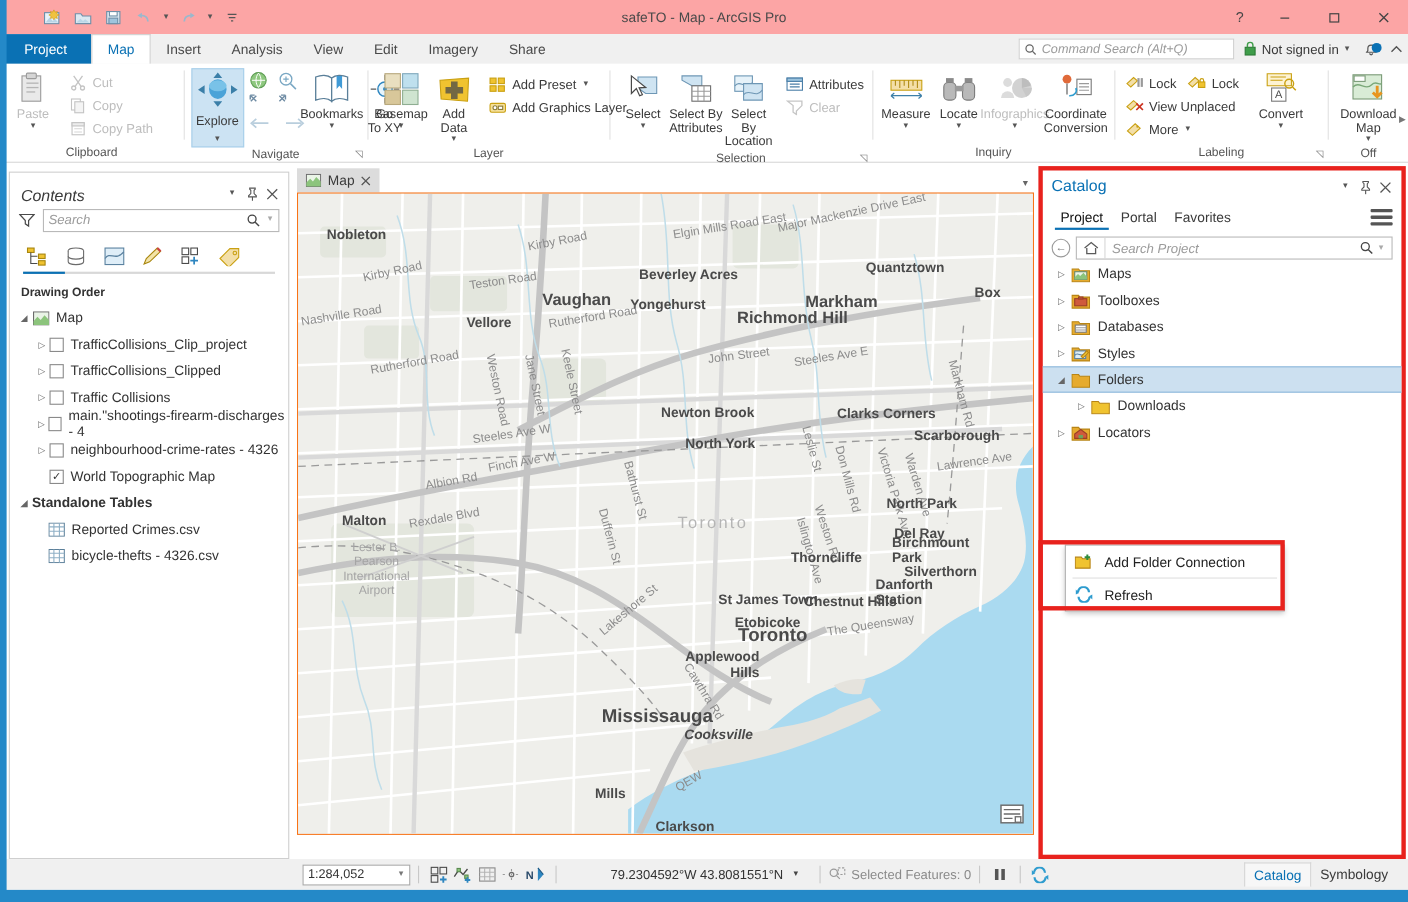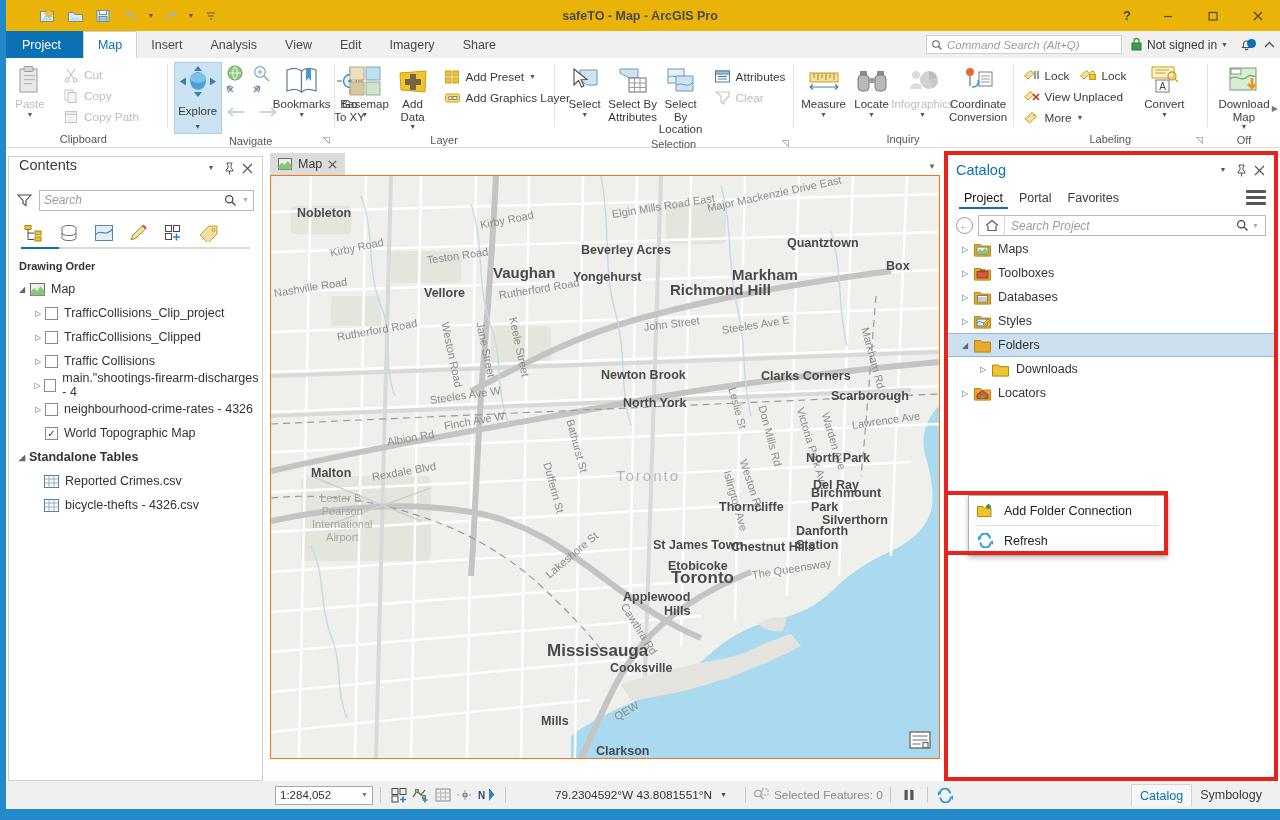--- a/index.html
+++ b/index.html
@@ -7,22 +7,22 @@
   body {
     font-family: "Liberation Sans", sans-serif;
     font-size: 12px;
     color: #3a3a3a;
     background: #ffffff;
     position: relative;
   }
   
   #titlebar {
     position:absolute; left:0; top:0; width:1280px; height:31px;
-    background:#eab308;
-    display:flex; align-items:center;font-weight:bold;
+    background:#fca5a5;
+    display:flex; align-items:center;
   }
   #qat { display:flex; align-items:center; gap:2px; padding-left:34px; }
   .qat-btn {
     width:26px; height:24px; display:flex; align-items:center; justify-content:center;
   }
   #win-title {
     position:absolute; left:0; top:0; width:1280px; height:31px;
     display:flex; align-items:center; justify-content:center;
     color:#4a4a4a; font-size:12.5px; pointer-events:none;
   }
@@ -88,21 +88,21 @@
   .big-btn.sel { background:#cce3f3; border:1px solid #a8cfea; }
 
   
   #main { position:absolute; left:0; top:148px; width:1280px; height:633px; }
 
   
   #contents {
     position:absolute; left:8px; top:8px; width:255px; height:625px;
     background:#fff; border:1px solid #cfcfcf;
   }
-  #contents-hdr { height:30px; display:flex; align-items:flex-start; padding:0 6px 0 10px; }
+  #contents-hdr { height:30px; display:flex; align-items:flex-end; padding:0 6px 0 10px;font-style:italic; }
   #contents-title { font-size:14.5px; color:#3a3a3a; flex:1; }
   .pnl-ctrl { width:18px; height:22px; display:flex; align-items:center; justify-content:center;
               color:#555; font-size:12px; }
   #contents-search-row { display:flex; align-items:center; padding:0 8px; gap:7px; height:26px;}
   #contents-search {
     flex:1; height:21px; border:1px solid #b9b9b9; background:#fff;
     display:flex; align-items:center; padding:0 4px;
   }
   #contents-search .ph { font-style:italic; color:#9b9b9b; font-size:12px; flex:1; }
   #contents-tabs { display:flex; align-items:center; gap:9px; padding:8px 12px 0 12px; }
@@ -1020,21 +1020,21 @@
 International
 Airport</div>
           <div class="mlabel nbhd" style="left: 460px; top: 364px; transform-origin: left top;">Chestnut Hills</div>
           <div class="mlabel nbhd" style="left: 397px; top: 383px; transform-origin: left top;">Etobicoke</div>
           <div class="mlabel nbhd" style="left: 352px; top: 414px; transform-origin: left top; white-space: pre-line; text-align: right;">Applewood
 Hills</div>
           <div class="mlabel road" style="left: 480px; top: 393px; transform: rotate(-9deg); transform-origin: left top;">The Queensway</div>
           <div class="mlabel road" style="left: 272px; top: 395px; transform: rotate(-40deg); transform-origin: left top;">Lakeshore St</div>
           <div class="mlabel road" style="left: 358px; top: 425px; transform: rotate(58deg); transform-origin: left top;">Cawthra Rd</div>
           <div class="mlabel bigcity" style="left: 276px; top: 465px; transform-origin: left top;">Mississauga</div>
-          <div class="mlabel nbhd" style="left: 339px; top: 485px; transform-origin: left top;">Cooksville</div>
+          <div class="mlabel nbhd" style="left: 351px; top: 485px; transform-origin: left top; font-style: italic;">Cooksville</div>
           <div class="mlabel road" style="left: 341px; top: 536px; transform: rotate(-30deg); transform-origin: left top;">QEW</div>
           <div class="mlabel nbhd" style="left: 270px; top: 538px; transform-origin: left top;">Mills</div>
           <div class="mlabel nbhd" style="left: 325px; top: 568px; transform-origin: left top;">Clarkson</div>
           <div class="mlabel faint" style="left: 345px; top: 291px; transform-origin: left top;">Toronto</div>
           <div class="mlabel nbhd" style="left: 448px; top: 324px; transform-origin: left top;">Thorncliffe</div>
           <div class="mlabel nbhd" style="left: 540px; top: 310px; transform-origin: left top; white-space: pre-line;">Birchmount
 Park</div>
           <div class="mlabel nbhd" style="left: 525px; top: 348px; transform-origin: left top; white-space: pre-line;">Danforth
 Station</div>
           <div class="mlabel nbhd" style="left: 382px; top: 362px; transform-origin: left top;">St James Town</div>

